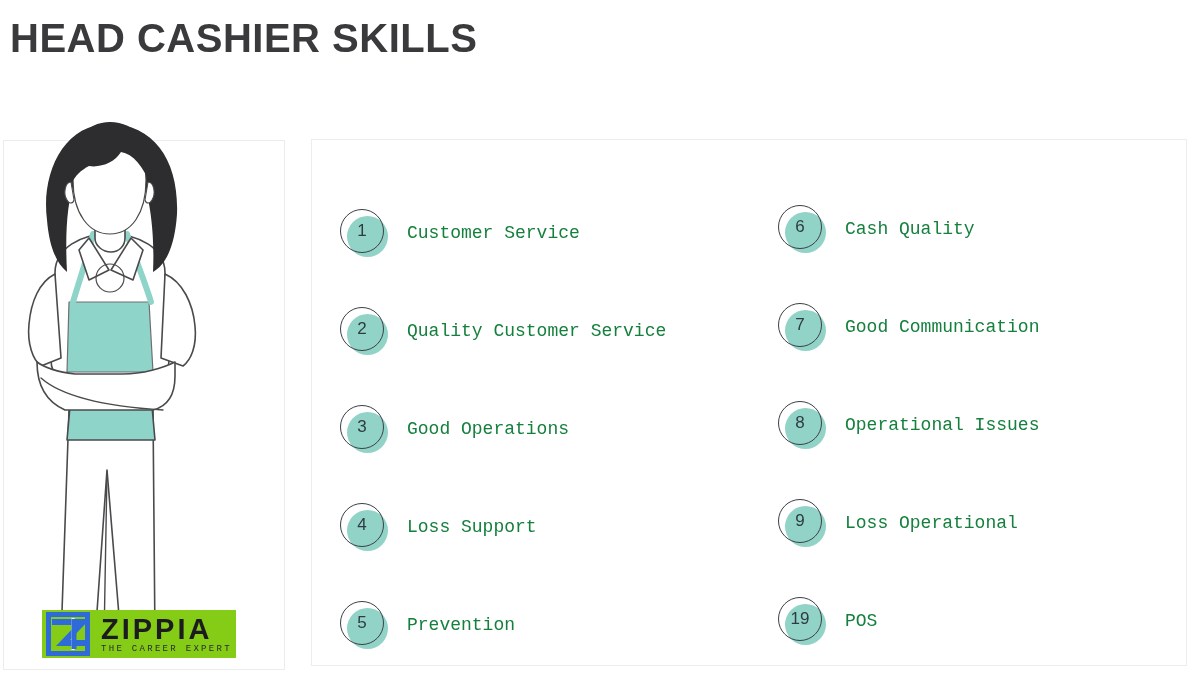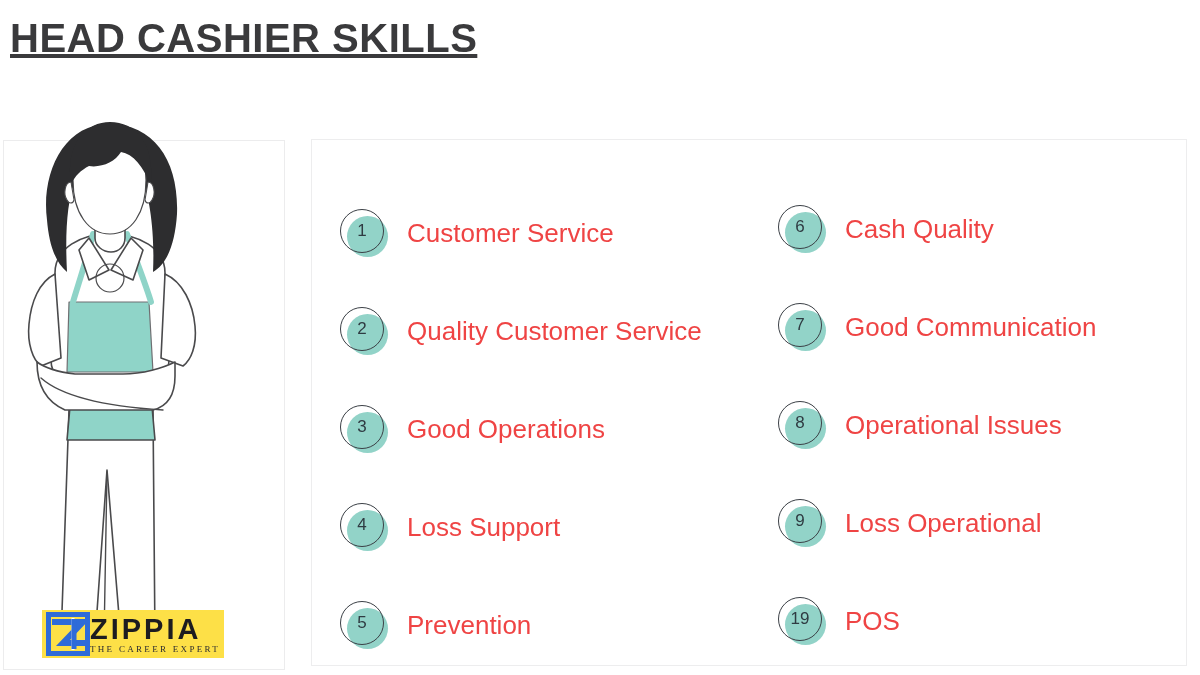--- a/index.html
+++ b/index.html
@@ -21,21 +21,20 @@
   .page-title {
     position: absolute;
     left: 10px;
     top: 16px;
     font-size: 40px;
     font-weight: bold;
     letter-spacing: 0.5px;
     color: #3a3a3c;
     font-family: "Liberation Sans", sans-serif;
     white-space: nowrap;
-    text-decoration: underline;
   }
 
   
   .figure-panel {
     position: absolute;
     left: 3px;
     top: 140px;
     width: 282px;
     height: 530px;
     border: 1px solid #ececed;
@@ -49,38 +48,39 @@
     height: 500px;
     overflow: visible;
     pointer-events: none;
   }
   .brand {
     position: absolute;
     left: 42px;
     top: 610px;
     display: flex;
     align-items: center;
-    background: #fde047;
+    gap: 11px;
+    background: #84cc16;
     padding: 2px 4px;
   }
   .brand-mark { width: 44px; height: 44px; display: block; }
   .brand-words { display: flex; flex-direction: column; align-items: flex-start; }
   .brand-name {
     font-size: 29px;
     font-weight: bold;
     letter-spacing: 3.0px;
     color: #1c1c20;
     line-height: 1.0;
     font-family: "Liberation Sans", sans-serif;
   }
   .brand-tag {
     font-size: 9px;
     letter-spacing: 2.3px;
     color: #2b2b30;
-    font-family: Liberation Serif, serif;
+    font-family: Liberation Mono, monospace;
   }
 
   
   .skills-panel {
     position: absolute;
     left: 311px;
     top: 139px;
     width: 876px;
     height: 527px;
     border: 1px solid #ededee;
@@ -137,23 +137,23 @@
     width: 44px;
     height: 44px;
     display: flex;
     align-items: center;
     justify-content: center;
     font-size: 17px;
     color: #2f3b42;
     font-family: "Liberation Sans", sans-serif;
   }
   .skill-label {
-    font-size: 26px;
-    color: #ef4444;
-    font-family: Liberation Sans, sans-serif;
+    font-size: 18px;
+    color: #15803d;
+    font-family: Liberation Mono, monospace;
     white-space: nowrap;
   }
 </style>
 </head>
 <body>
 
 <div class="page">
 
   <h1 class="page-title">HEAD CASHIER SKILLS</h1>
 

